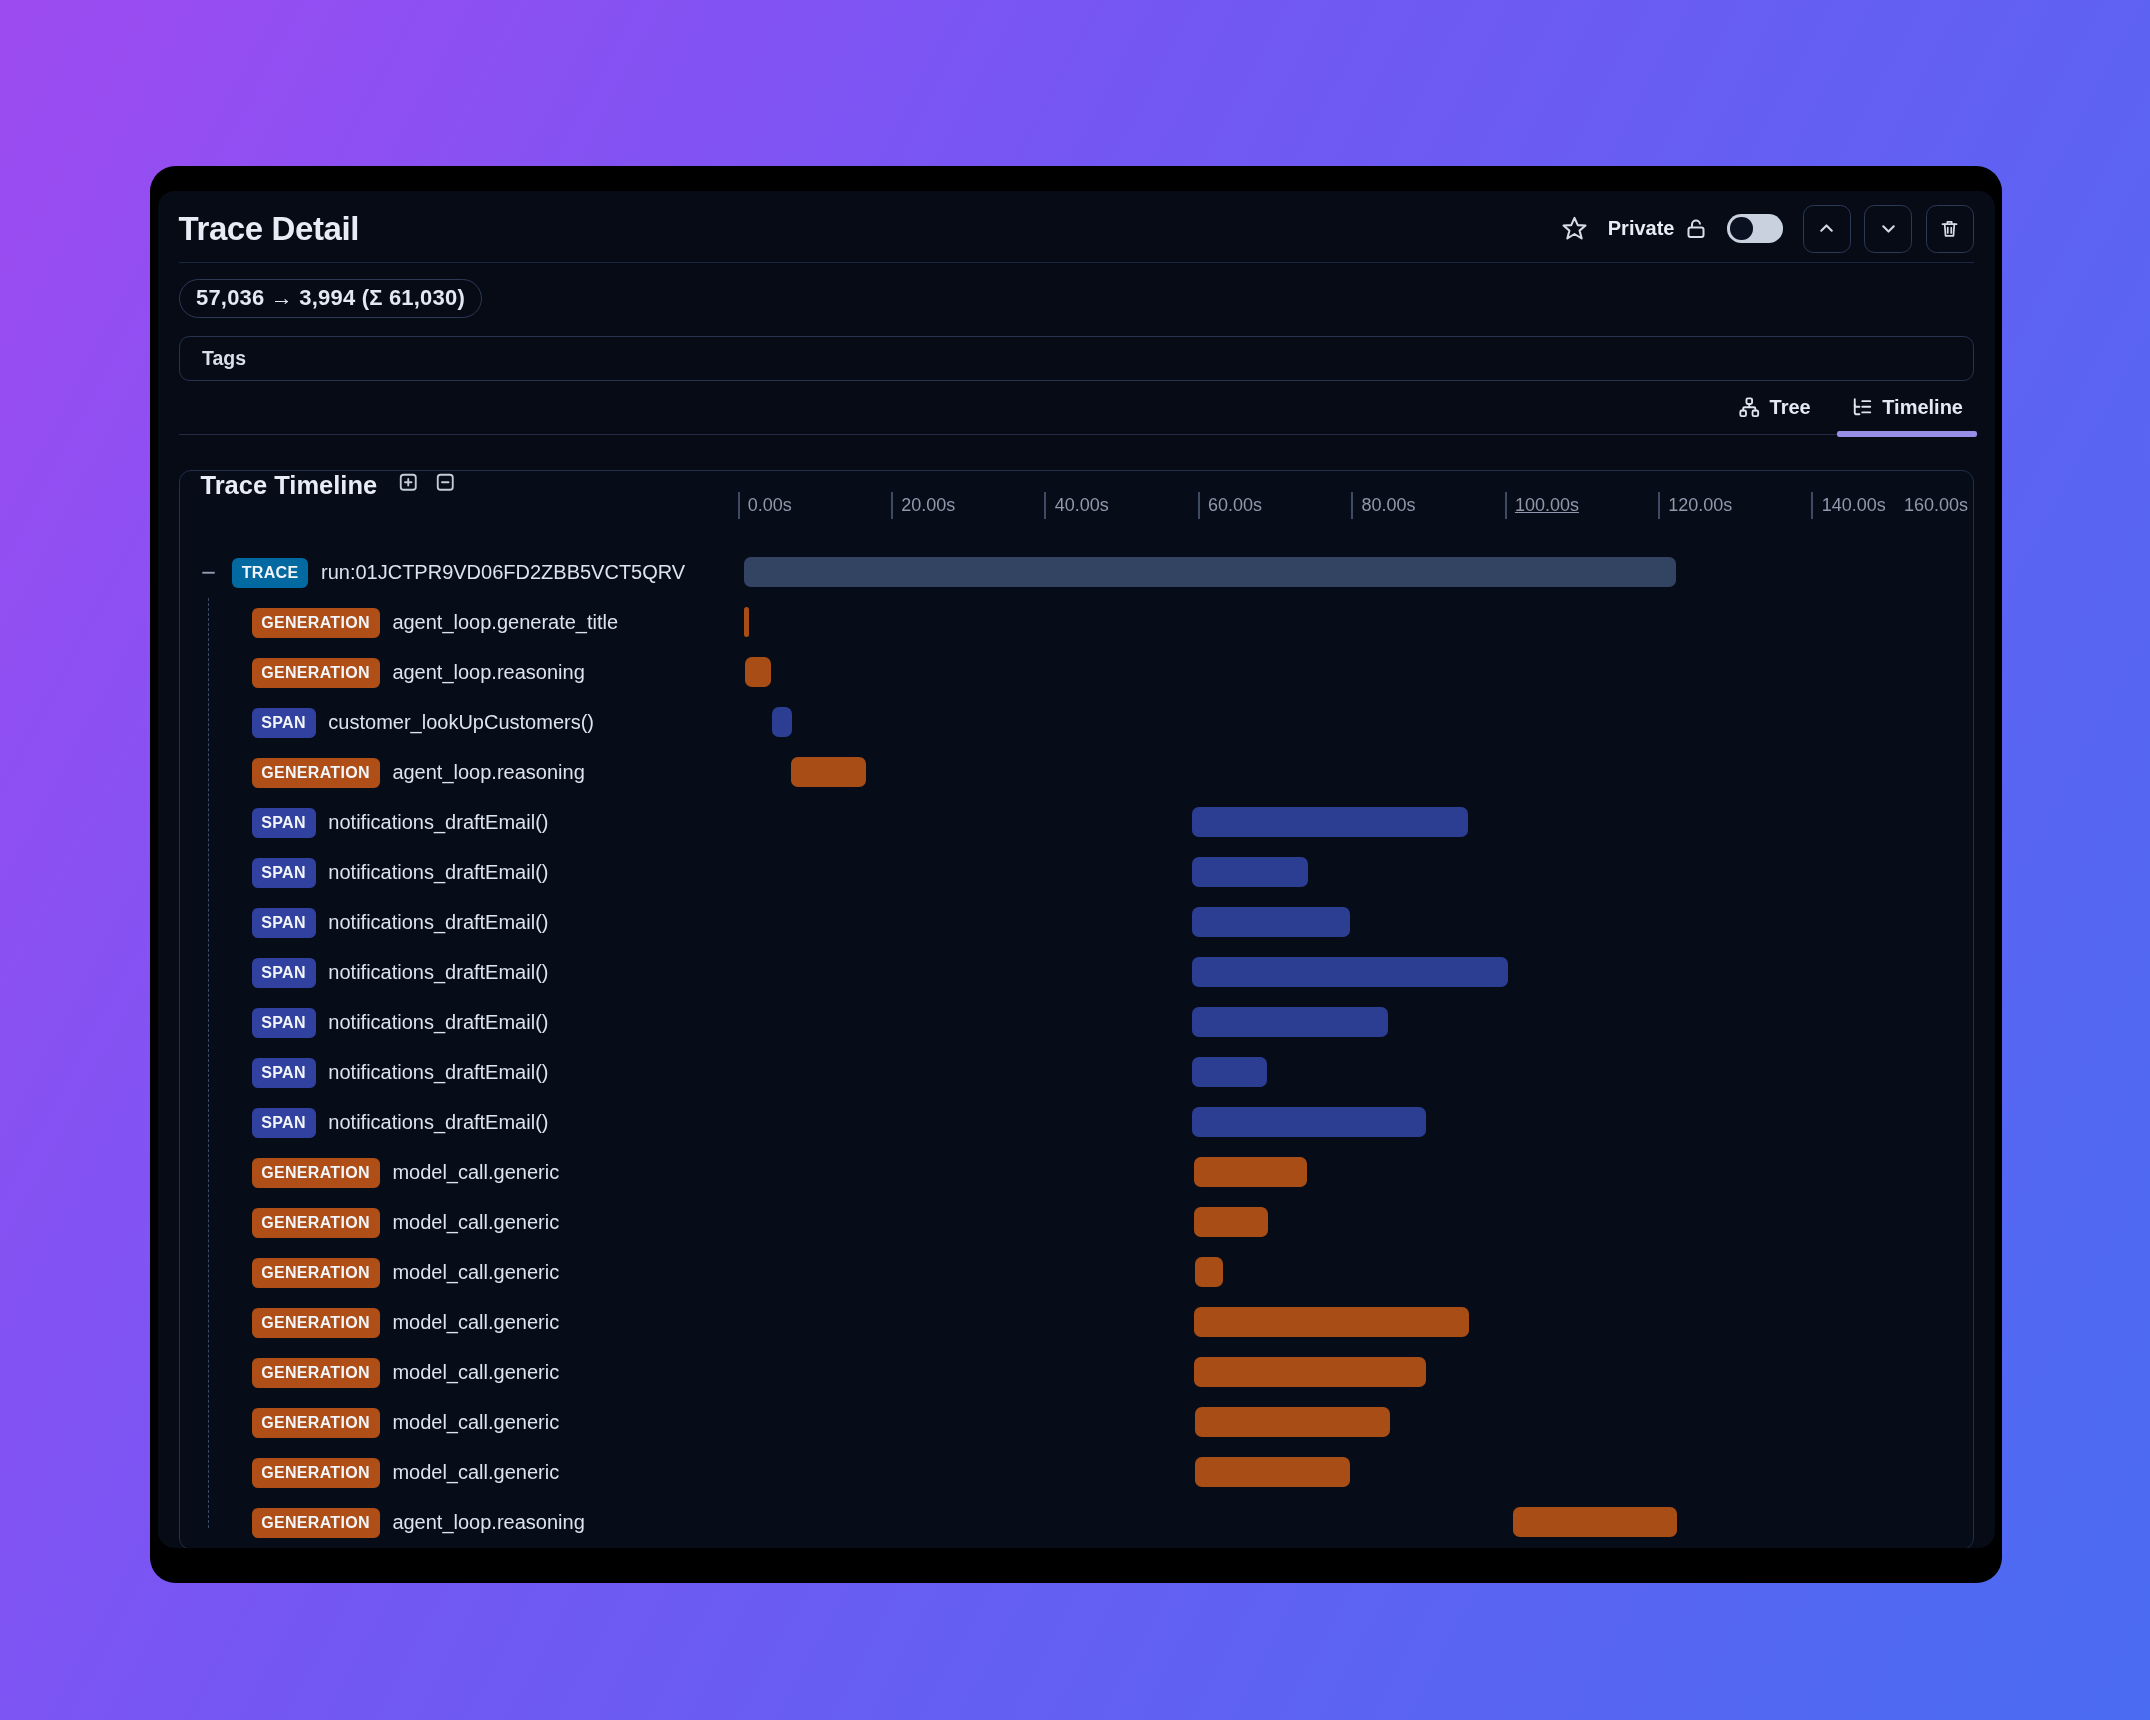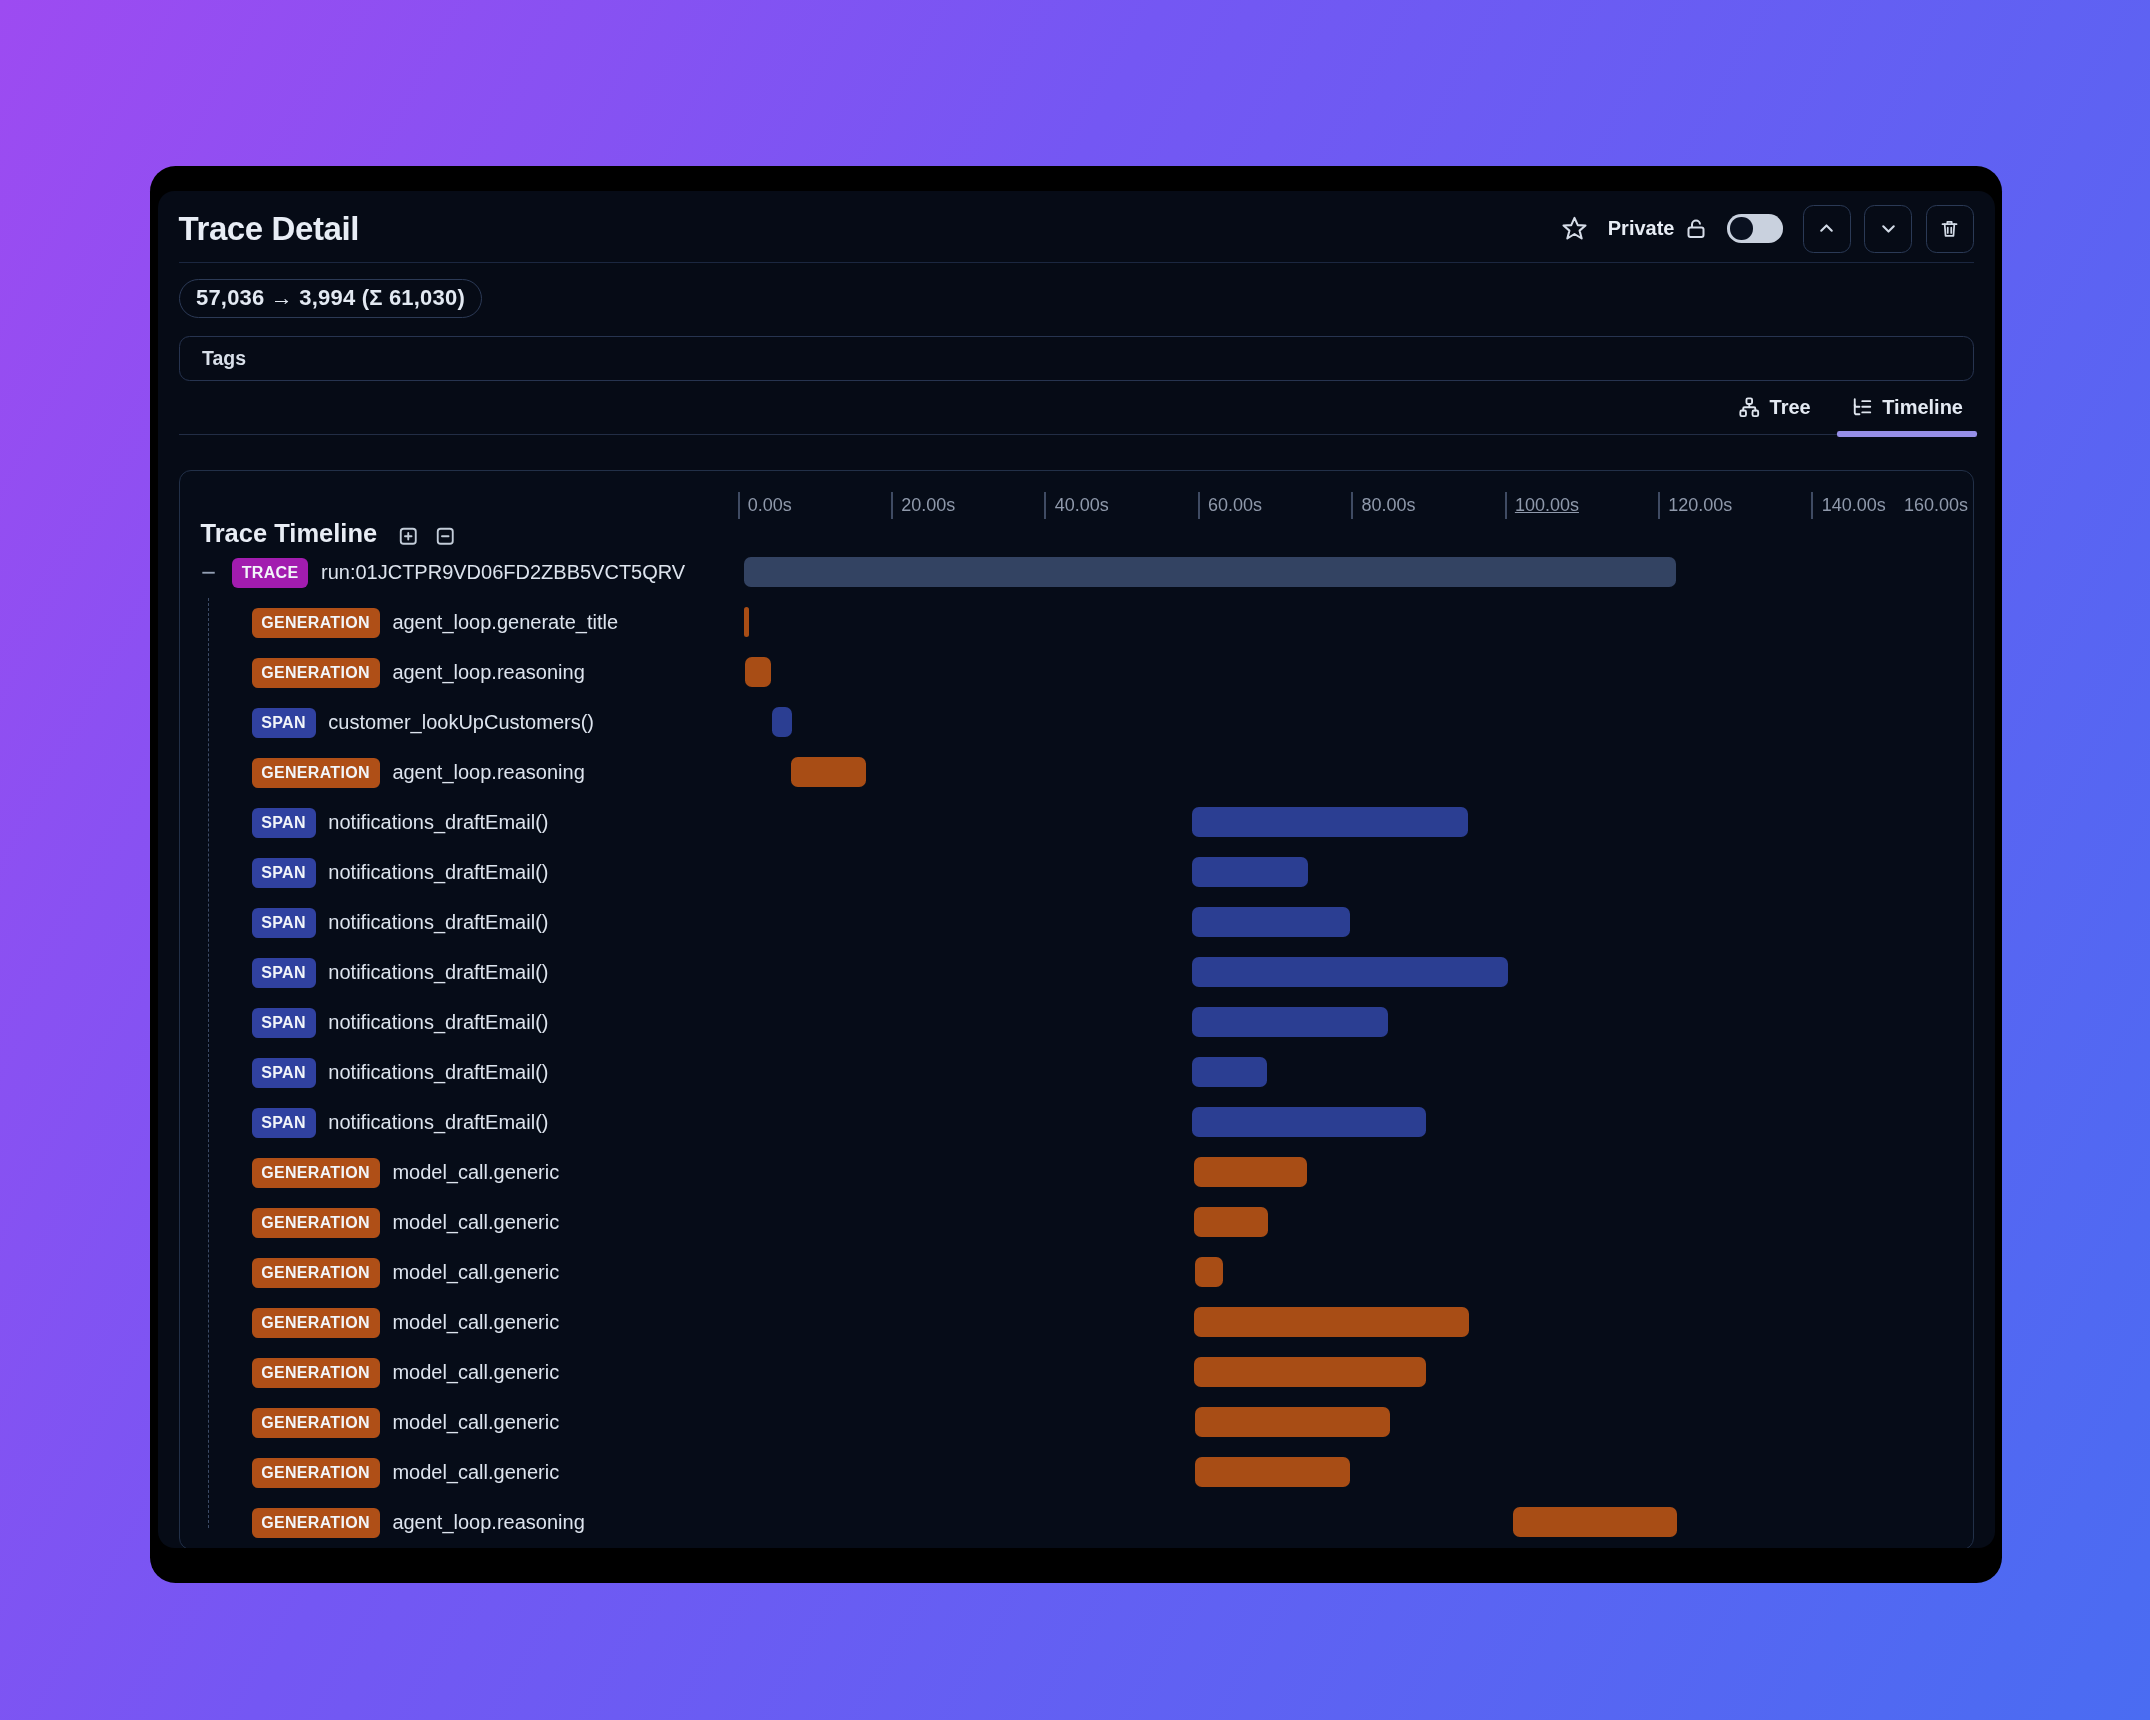--- a/index.html
+++ b/index.html
@@ -43,21 +43,21 @@
   .tab { position:relative; height:100%; display:flex; align-items:center; gap:9px;
          padding:0 9px; font-size:20px; font-weight:700; color:#e3e9f2; cursor:pointer; }
   .tab svg { flex:none; }
   .tab.active::after { content:""; position:absolute; left:-4.5px; right:-4.5px; bottom:-3px;
                        height:6px; border-radius:2.3px; background:var(--accent,#968fe8); }
 
   
   .card { margin-top:35px; height:1080px; border:1.5px solid #223048; border-radius:12px;
           background:#060c18; overflow:hidden; }
   .card-head { display:grid; grid-template-columns:558px 1fr; height:77px; }
-  .card-title-wrap { display:flex; align-items:flex-end; gap:15px; padding-left:21px; }
+  .card-title-wrap { display:flex; align-items:flex-start; gap:15px; padding-left:21px; }
   .card-title { font-size:25.5px; font-weight:700; color:#e8edf5; margin-right:4.5px; }
   .sq-btn { background:none; border:none; padding:0; cursor:pointer; display:flex; }
   .axis { position:relative; height:100%; }
   .tick { position:absolute; top:21px; height:27px; display:flex; align-items:center;
           border-left:2.3px solid #3f4b63; padding-left:8.3px; font-size:18px; color:#8f99ab; white-space:nowrap; }
   .tick-end { position:absolute; top:21px; right:4.5px; height:27px; display:flex; align-items:center;
               font-size:18px; color:#8f99ab; }
 
   .rows { position:relative; }
   .guide { position:absolute; left:28.6px; top:50px; bottom:19.5px; border-left:1.5px dashed #3c4b66; }
@@ -183,21 +183,21 @@
                 <div class="tick" style="left: 74.5342%;">120.00s</div>
                 <div class="tick" style="left: 86.9565%;">140.00s</div>
                 <div class="tick-end">160.00s</div>
               </div>
           </div>
           <div class="rows" id="rows">
             <div class="guide"></div>
           <div class="t-row root">
                 <div class="t-label">
                   <span class="collapse">−</span>
-                  <span class="type-badge" style="background: #a21caf;">TRACE</span>
+                  <span class="type-badge" style="background: #0369a1;">TRACE</span>
                   <span class="row-name">run:01JCTPR9VD06FD2ZBB5VCT5QRV</span>
                 </div>
                 <div class="t-track">
                   <div class="bar" style="left: 0.559006%; width: 75.4037%; background: rgb(51, 67, 98);"></div>
                 </div>
               </div>
               <div class="t-row">
                 <div class="t-label">
                   <span class="type-badge" style="background: rgb(175, 79, 23);">GENERATION</span>
                   <span class="row-name">agent_loop.generate_title</span>

